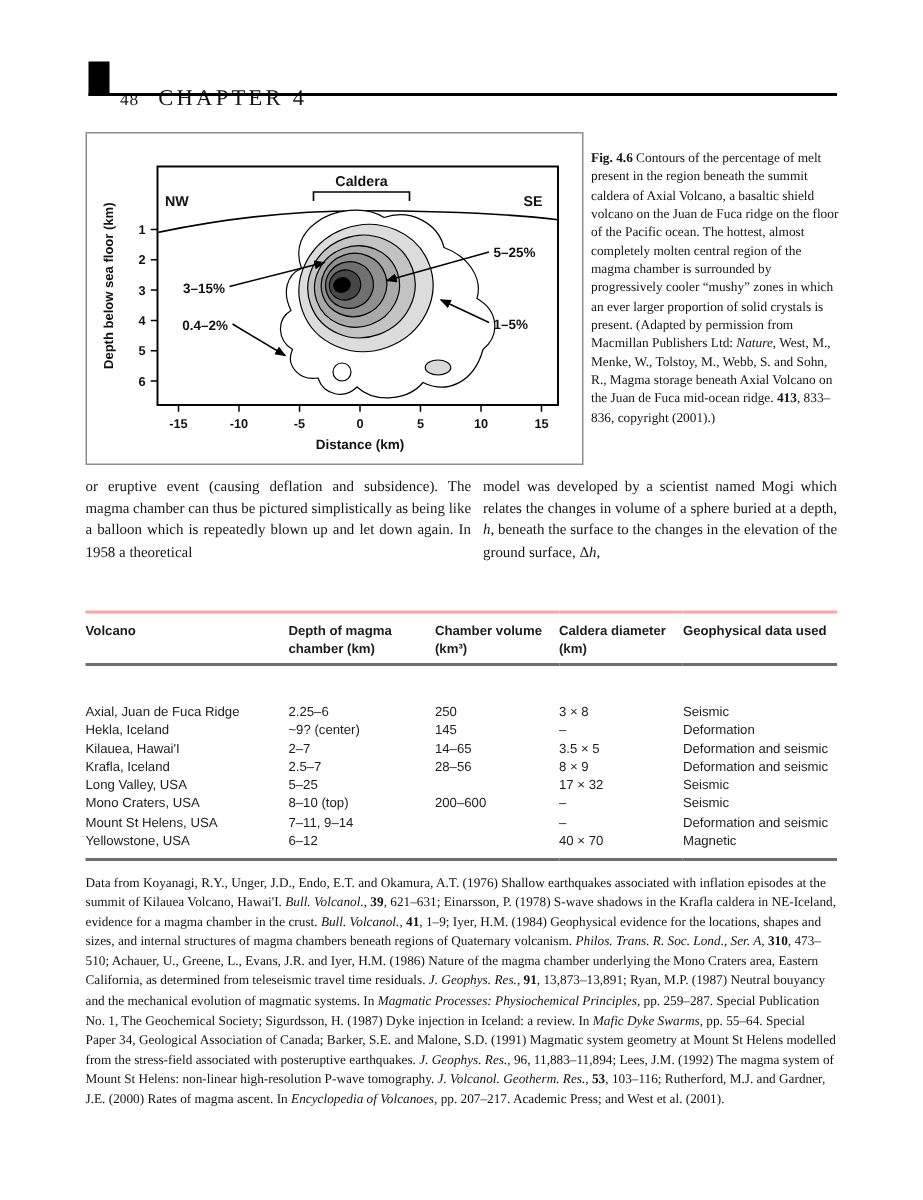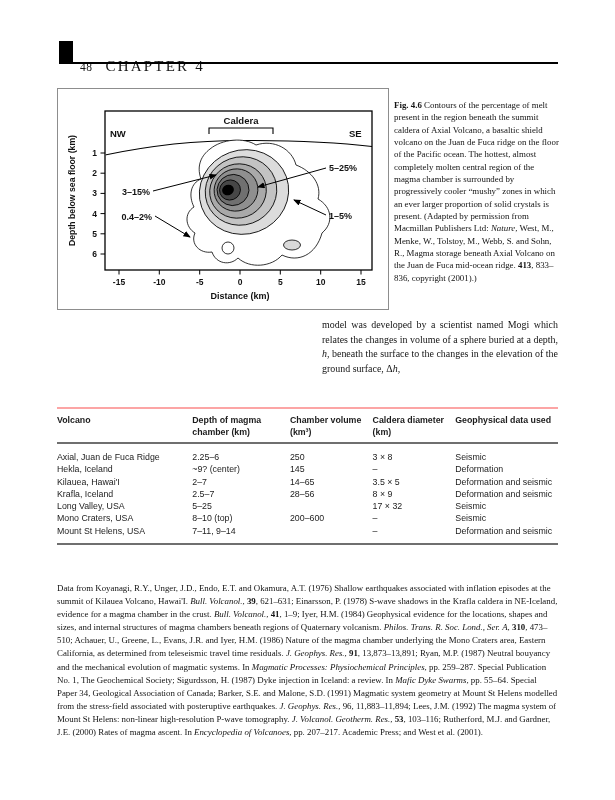--- a/index.html
+++ b/index.html
@@ -27,21 +27,21 @@
   .si{font-style:italic;}
   .sb{font-weight:bold;}
 
   
   .tblcap{position:absolute;left:57px;top:394px;width:501px;font-family:"Liberation Sans",sans-serif;font-size:8.9px;color:#111;}
   .tblwrap{position:absolute;left:57px;top:407px;width:501px;}
   table.vtab{width:100%;border-collapse:collapse;font-family:"Liberation Sans",sans-serif;font-size:8.8px;color:#1c1c1c;border-top:2px solid #fca5a5;border-bottom:2px solid #6f6f6f;}
   table.vtab th{font-weight:bold;text-align:left;vertical-align:top;padding:6px 4px 4px 0;line-height:11.5px;}
   table.vtab thead tr{border-bottom:2px solid #6f6f6f;}
   table.vtab td{padding:0 4px 0 0;line-height:12.3px;vertical-align:top;}
-  table.vtab tbody tr:first-child td{padding-top:7px;}
+  table.vtab tbody tr:first-child td{padding-top:24px;}
   table.vtab tbody tr:last-child td{padding-bottom:6px;}
 
   .notes{position:absolute;left:57px;top:582px;width:501px;font-size:8.85px;line-height:13.1px;color:#131313;}
 </style>
 </head>
 <body>
 
 <div class="page">
 
   <div class="hdr-tab"></div>
@@ -135,20 +135,21 @@
 
       <text x="271" y="82" class="plot-label" font-size="9">5–25%</text>
       <text x="92" y="106" text-anchor="end" class="plot-label" font-size="9">3–15%</text>
       <text x="94" y="131" text-anchor="end" class="plot-label" font-size="9">0.4–2%</text>
       <text x="271" y="130" class="plot-label" font-size="9">1–5%</text>
     </svg>
   </div>
 
   <div class="figcap"><span class="sb">Fig. 4.6</span><span>  Contours of the percentage of melt present in the region beneath the summit caldera of Axial Volcano, a basaltic shield volcano on the Juan de Fuca ridge on the floor of the Pacific ocean. The hottest, almost completely molten central region of the magma chamber is surrounded by progressively cooler “mushy” zones in which an ever larger proportion of solid crystals is present. (Adapted by permission from Macmillan Publishers Ltd: </span><span class="si">Nature</span><span>, West, M., Menke, W., Tolstoy, M., Webb, S. and Sohn, R., Magma storage beneath Axial Volcano on the Juan de Fuca mid-ocean ridge. </span><span class="sb">413</span><span>, 833–836, copyright (2001).)</span></div>
 
+  <div class="bodycol bodyleft">or eruptive event (causing deflation and subsidence). The magma chamber can thus be pictured simplistically as being like a balloon which is repeatedly blown up and let down again. In 1958 a theoretical</div>
   <div class="bodycol bodyright"><span>model was developed by a scientist named Mogi which relates the changes in volume of a sphere buried at a depth, </span><span class="si">h</span><span>, beneath the surface to the changes in the elevation of the ground surface, Δ</span><span class="si">h</span><span>,</span></div>
 
   <div class="tblwrap">
     <table class="vtab">
       <colgroup>
         <col style="width:27%">
           <col style="width:19.5%">
           <col style="width:16.5%">
           <col style="width:16.5%">
           <col style="width:20.5%">
@@ -205,19 +206,26 @@
             <td>–</td>
             <td>Seismic</td>
           </tr>
           <tr>
             <td>Mount St Helens, USA</td>
             <td>7–11, 9–14</td>
             <td></td>
             <td>–</td>
             <td>Deformation and seismic</td>
           </tr>
+          <tr>
+            <td>Yellowstone, USA</td>
+            <td>6–12</td>
+            <td></td>
+            <td>40 × 70</td>
+            <td>Magnetic</td>
+          </tr>
         </tbody>
     </table>
   </div>
 
   <div class="notes"><span>Data from Koyanagi, R.Y., Unger, J.D., Endo, E.T. and Okamura, A.T. (1976) Shallow earthquakes associated with inflation episodes at the summit of Kilauea Volcano, Hawai'I. </span><span class="si">Bull. Volcanol.</span><span>, </span><span class="sb">39</span><span>, 621–631; Einarsson, P. (1978) S-wave shadows in the Krafla caldera in NE-Iceland, evidence for a magma chamber in the crust. </span><span class="si">Bull. Volcanol.</span><span>, </span><span class="sb">41</span><span>, 1–9; Iyer, H.M. (1984) Geophysical evidence for the locations, shapes and sizes, and internal structures of magma chambers beneath regions of Quaternary volcanism. </span><span class="si">Philos. Trans. R. Soc. Lond., Ser. A</span><span>, </span><span class="sb">310</span><span>, 473–510; Achauer, U., Greene, L., Evans, J.R. and Iyer, H.M. (1986) Nature of the magma chamber underlying the Mono Craters area, Eastern California, as determined from teleseismic travel time residuals. </span><span class="si">J. Geophys. Res.</span><span>, </span><span class="sb">91</span><span>, 13,873–13,891; Ryan, M.P. (1987) Neutral bouyancy and the mechanical evolution of magmatic systems. In </span><span class="si">Magmatic Processes: Physiochemical Principles</span><span>, pp.  259–287. Special Publication No. 1, The Geochemical Society; Sigurdsson, H. (1987) Dyke injection in Iceland: a review. In </span><span class="si">Mafic Dyke Swarms</span><span>, pp.  55–64. Special Paper 34, Geological Association of Canada; Barker, S.E. and Malone, S.D. (1991) Magmatic system geometry at Mount St Helens modelled from the stress-field associated with posteruptive earthquakes. </span><span class="si">J. Geophys. Res.</span><span>, 96, 11,883–11,894; Lees, J.M. (1992) The magma system of Mount St Helens: non-linear high-resolution P-wave tomography. </span><span class="si">J. Volcanol. Geotherm. Res.</span><span>, </span><span class="sb">53</span><span>, 103–116; Rutherford, M.J. and Gardner, J.E. (2000) Rates of magma ascent. In </span><span class="si">Encyclopedia of Volcanoes</span><span>, pp. 207–217. Academic Press; and West et al. (2001).</span></div>
 
 </div>
 
 </body></html>

